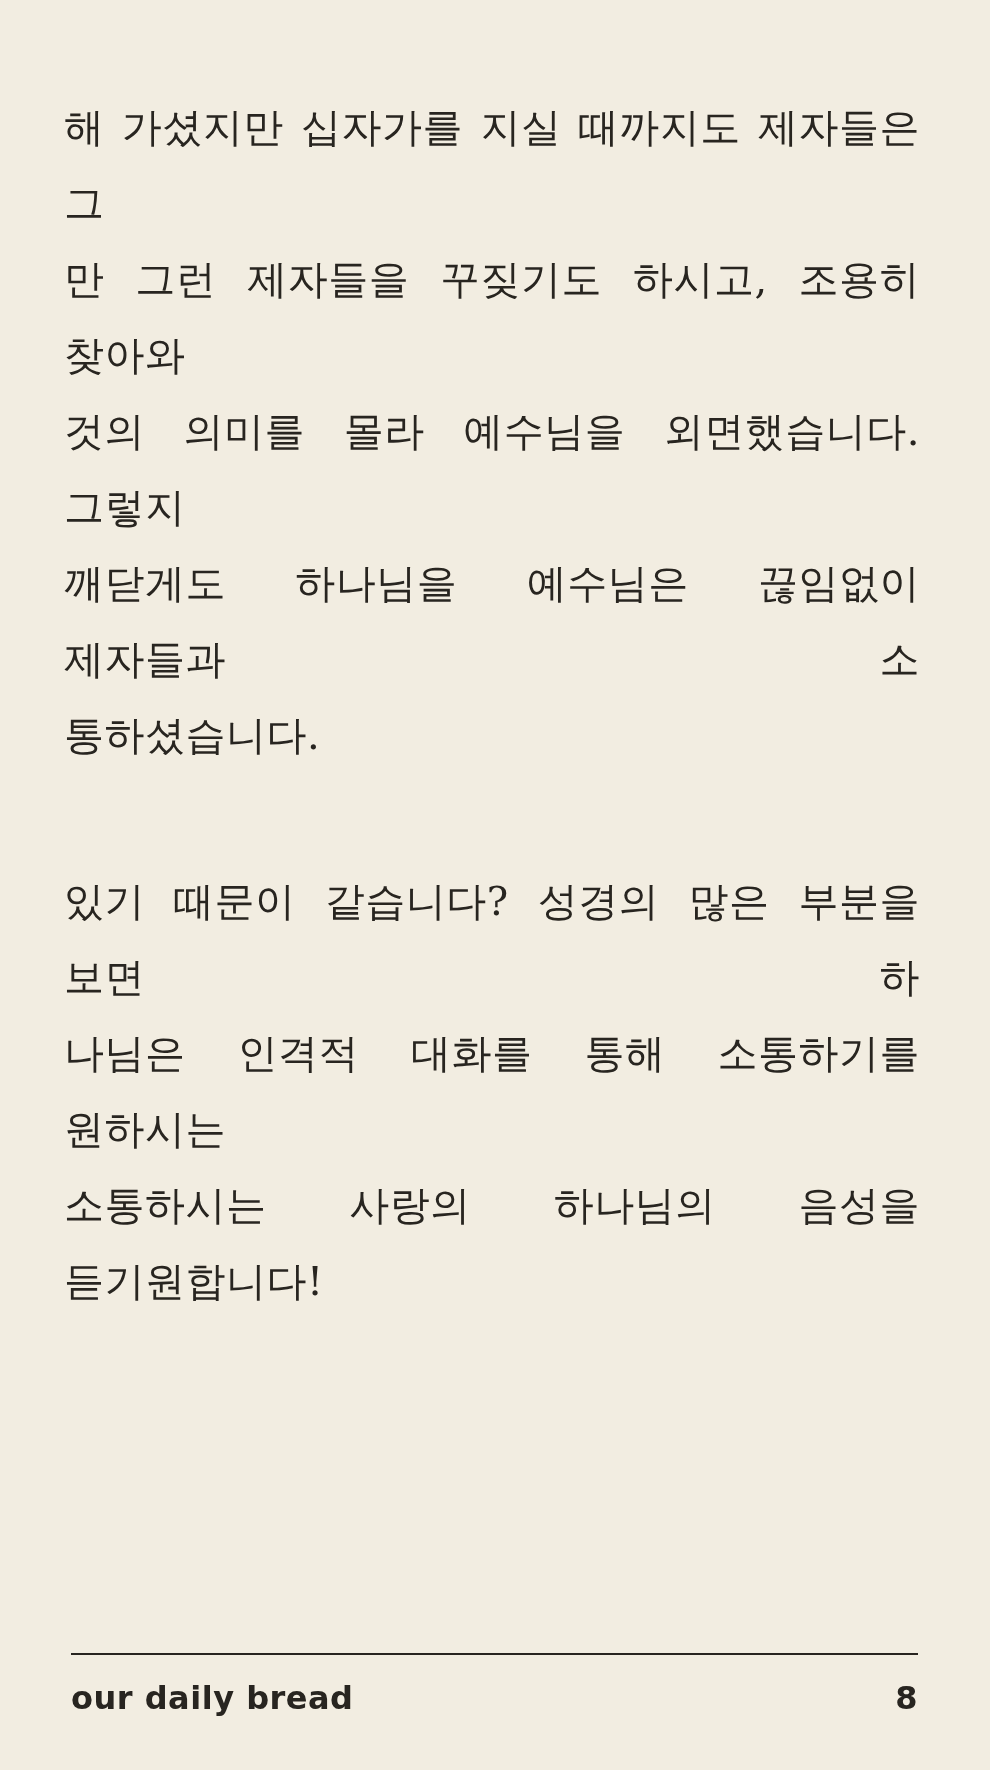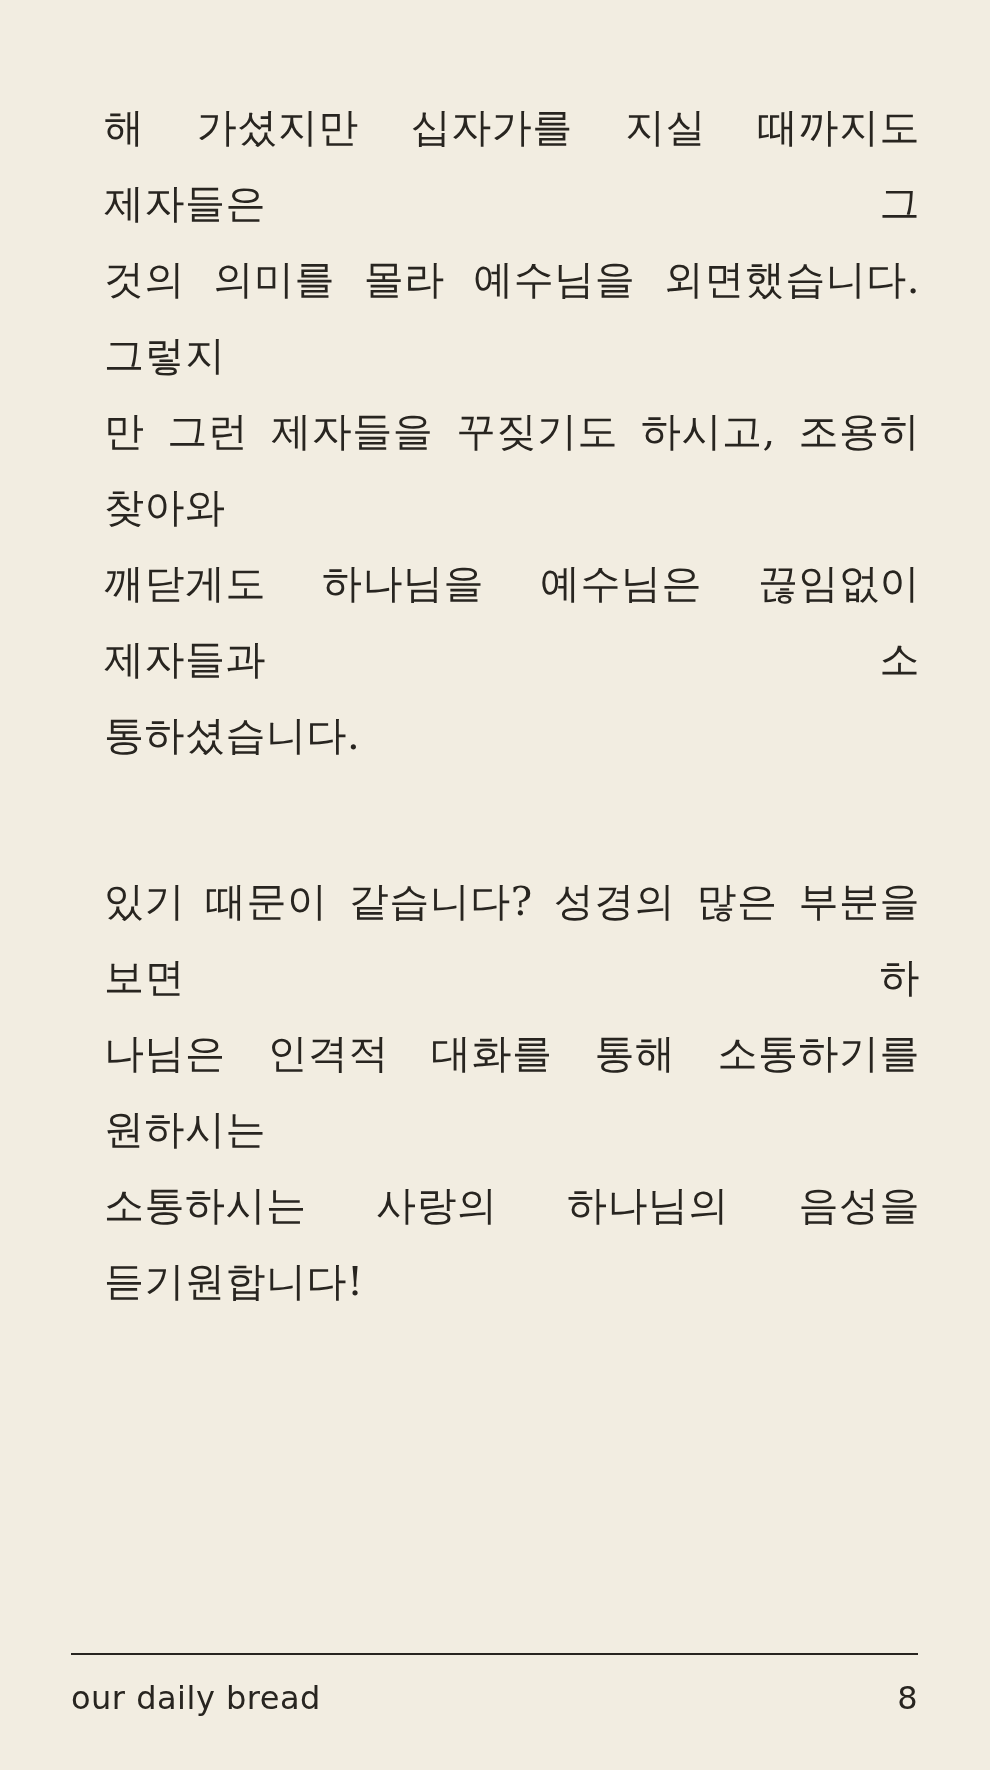--- a/index.html
+++ b/index.html
@@ -19,52 +19,52 @@
   .paragraph { margin: 0; }
   .para-gap { margin-top: 90px; }
   .line {
     font-size: 40px;
     line-height: 76px;
     letter-spacing: 0.5px;
     text-align: justify;
     text-align-last: justify;
     word-break: keep-all;
     white-space: normal;
-    margin-left: 40px;
   }
   .line.flush-left {
     text-align: center;
     text-align-last: left;
   }
   .footer {
     position: absolute;
     left: 71px;
     right: 72px;
     top: 1653px;
     border-top: 2px solid var(--ink, #282520);
     padding-top: 24px;
     display: flex;
     justify-content: space-between;
     align-items: baseline;
     font-family: "DejaVu Sans", "Liberation Sans", sans-serif;
     font-size: 32px;
     letter-spacing: 0.5px;
     color: var(--ink, #282520);
+    font-weight: bold;
   }
 </style>
 </head>
 <body>
 
 <div class="page">
   <main class="content">
 
     <section class="paragraph">
       <div class="line">해 가셨지만 십자가를 지실 때까지도 제자들은 그</div>
+      <div class="line">만 그런 제자들을 꾸짖기도 하시고, 조용히 찾아와</div>
       <div class="line">것의 의미를 몰라 예수님을 외면했습니다. 그렇지</div>
-      <div class="line">만 그런 제자들을 꾸짖기도 하시고, 조용히 찾아와</div>
       <div class="line">깨닫게도 하나님을 예수님은 끊임없이 제자들과 소</div>
       <div class="line flush-left">통하셨습니다.</div>
     </section>
 
     <section class="paragraph para-gap">
       <div class="line">있기 때문이 같습니다? 성경의 많은 부분을 보면 하</div>
       <div class="line">나님은 인격적 대화를 통해 소통하기를 원하시는</div>
       <div class="line">소통하시는 사랑의 하나님의 음성을 듣기원합니다!</div>
     </section>
 

